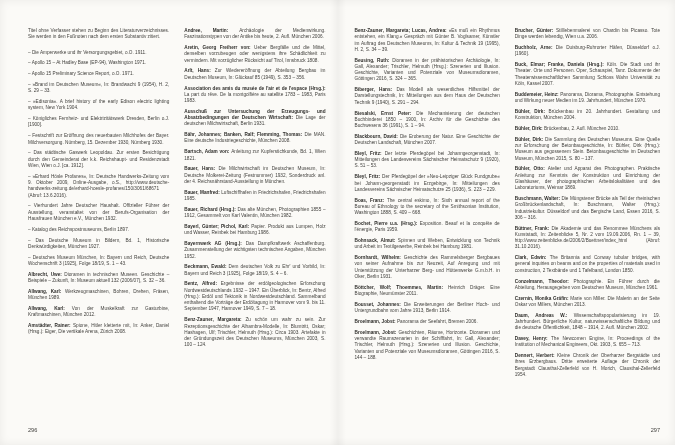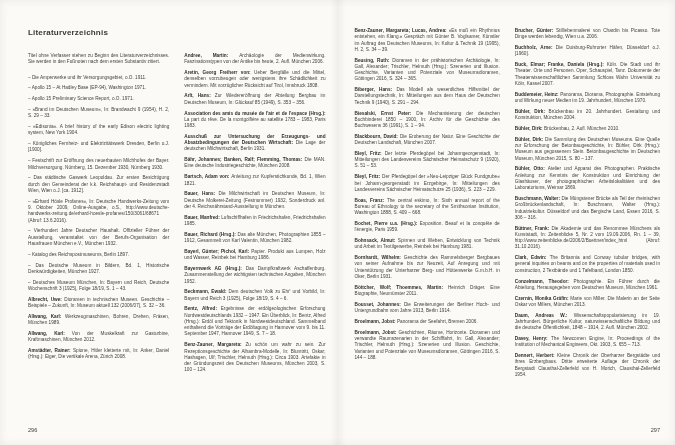--- a/index.html
+++ b/index.html
@@ -44,21 +44,20 @@
   }
   .page.left .pagenum{left:28px;}
   .page.right .pagenum{right:15px;}
 </style>
 </head>
 <body>
 
 <div class="spread">
 
   <div class="page left">
-    <h1 class="heading">Literaturverzeichnis</h1>
     <div class="cols">
       <div class="col">
         <p class="entry intro">Titel ohne Verfasser stehen zu Beginn des Literaturverzeichnisses. Sie werden in den Fußnoten nach dem ersten Substantiv zitiert.</p>
       <p class="entry">– Die Amperwerke und ihr Versorgungsgebiet, o.O. 1911.</p>
           <p class="entry">– Apollo 15 – At Hadley Base (EP-94), Washington 1971.</p>
           <p class="entry">– Apollo 15 Preliminary Science Report, o.O. 1971.</p>
           <p class="entry">– »Brand im Deutschen Museum«, In: Brandwacht 9 (1954), H. 2, S. 29 – 33.</p>
           <p class="entry">– »Edisonia«. A brief history of the early Edison electric lighting system, New York 1904.</p>
           <p class="entry">– Königliches Fernheiz- und Elektrizitätswerk Dresden, Berlin o.J. [1900].</p>
           <p class="entry">– Festschrift zur Eröffnung des neuerbauten Milchhofes der Bayer. Milchversorgung. Nürnberg, 15. Dezember 1930, Nürnberg 1930.</p>

